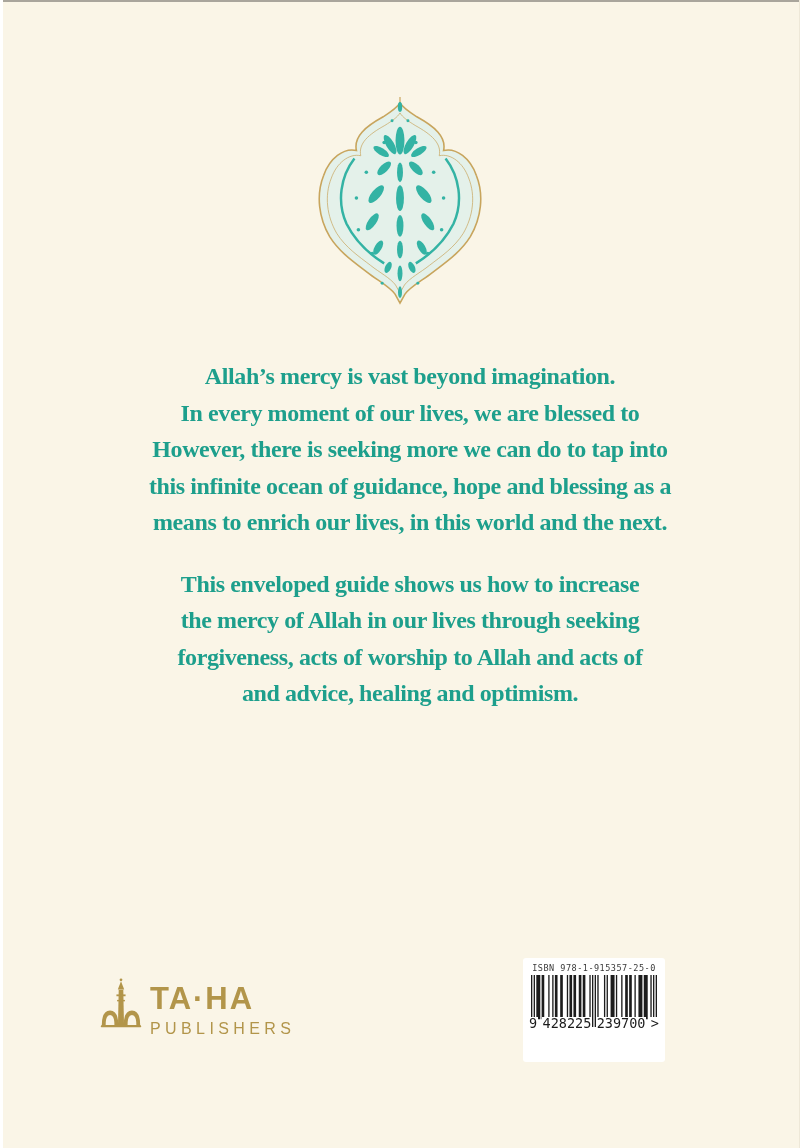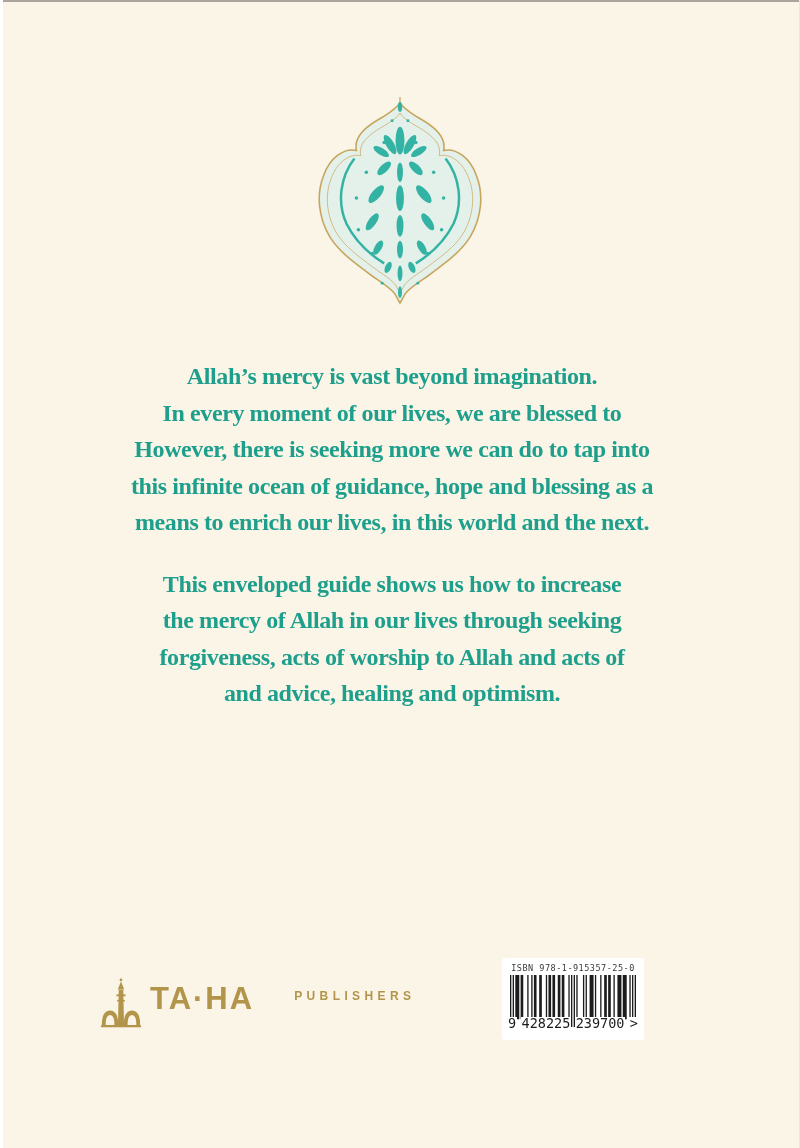--- a/index.html
+++ b/index.html
@@ -10,39 +10,39 @@
   }
   
   .edge-top{position:absolute;left:0;top:0;width:800px;height:2px;background:#a9a59c;}
   .edge-left{position:absolute;left:0;top:0;width:3px;height:1148px;background:#ffffff;}
   .edge-right{position:absolute;right:0;top:0;width:1px;height:1148px;background:#eee8d8;}
 
   .ornament{position:absolute;left:312px;top:97px;width:176px;height:210px;}
   .ornament svg{width:100%;height:100%;display:block;}
 
   .blurb{
-    position:absolute;left:72px;top:358px;width:640px;
+    position:absolute;left:90px;top:358px;width:640px;
     text-align:center;color:#1d9f8c;
     font-size:24px;line-height:36.5px;font-weight:700;letter-spacing:-0.4px;
   }
   .blurb .line{white-space:nowrap;}
   .para2{margin-top:25px;}
 
   .publisher{
     position:absolute;left:100px;top:975px;
     display:flex;align-items:flex-start;gap:8px;color:#b2954a;
     font-family:"Liberation Sans",sans-serif;
   }
   .publisher .logo-icon{width:42px;height:58px;flex:0 0 auto;}
-  .publisher .logo-text{display:flex;flex-direction:row;padding-top:8px;gap:40px;}
+  .publisher .logo-text{display:flex;flex-direction:column;padding-top:8px;}
   .wordmark{font-size:31px;font-weight:700;letter-spacing:2px;line-height:1;}
-  .wordsub{font-size:12px;font-weight:700;letter-spacing:4.4px;margin-top:6px;}
+  .wordsub{font-size:16px;font-weight:400;letter-spacing:4.4px;margin-top:6px;}
 
   .barcode-box{
-    position:absolute;left:502px;top:958px;width:142px;height:82px;
+    position:absolute;left:523px;top:958px;width:142px;height:104px;
     background:#ffffff;border-radius:3px;
     display:flex;flex-direction:column;align-items:center;
     padding-top:5px;box-sizing:border-box;
     font-family:"DejaVu Sans Mono",monospace;
   }
   .isbn-label{font-size:8.5px;color:#3a3a3a;letter-spacing:0.5px;white-space:nowrap;}
   .bars{width:126px;height:52px;margin-top:2px;}
   .digits-row{
     width:132px;display:flex;justify-content:space-between;align-items:flex-end;
     font-size:13.5px;color:#1c1c1c;margin-top:-10px;line-height:1;

